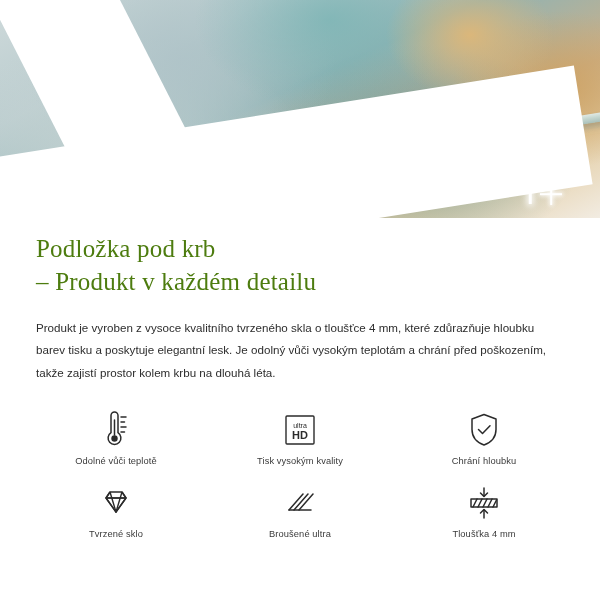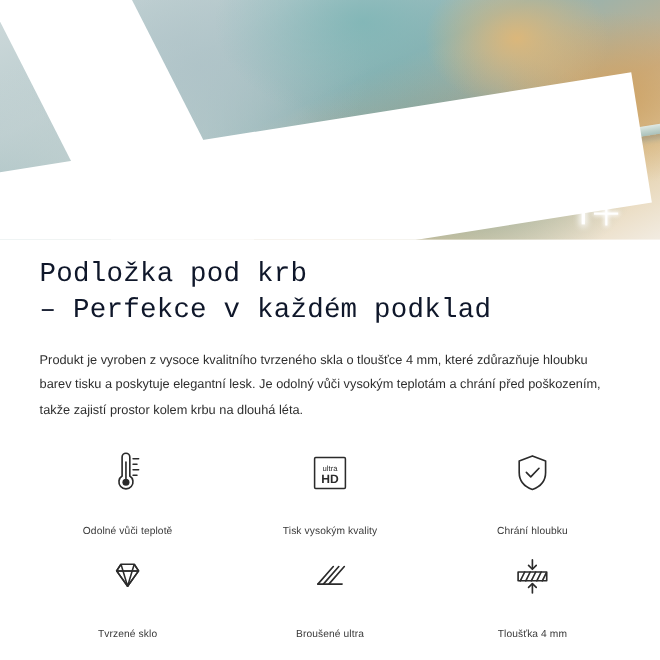--- a/index.html
+++ b/index.html
@@ -135,24 +135,24 @@
     width: 1.6px;
     height: 22px;
     box-shadow: 0 0 4px 1px rgba(255,255,255,0.9);
   }
 
   
   .content {
     padding: 14px 36px 0 36px;
   }
   .headline {
-    font-family: Liberation Mono, monospace;
+    font-family: Liberation Serif, serif;
     font-size: 25px;
     line-height: 1.33;
-    color: #0f172a;
+    color: #4d7c0f;
     font-weight: 400;
     margin: 0;
     letter-spacing: 0.2px;
   }
   .headline .line2 {
     display: block;
   }
   .body-copy {
     margin: 18px 0 5px 0;
     font-size: 11.6px;
@@ -176,21 +176,21 @@
     align-items: center;
     justify-content: flex-start;
   }
   .feature-icon {
     height: 46px;
     display: flex;
     align-items: center;
     justify-content: center;
   }
   .feature-label {
-    margin-top: 24px;
+    margin-top: 3px;
     font-size: 9.3px;
     color: #3a3a3a;
     text-align: center;
     letter-spacing: 0.1px;
   }
   svg { display: block; }
 </style>
 </head>
 <body>
 
@@ -202,21 +202,21 @@
     <div class="hero-edge-shadow"></div>
     <div class="hero-edge"></div>
     <div class="hero-mask-bottom"></div>
     <div class="sparkle"></div>
     <div class="sparkle-small"></div>
   </div>
 
   <div class="content">
     <h1 class="headline">
       <span>Podložka pod krb</span>
-      <span class="line2">– Perfekce v každém podklad</span>
+      <span class="line2">– Produkt v každém detailu</span>
     </h1>
     <p class="body-copy">Produkt je vyroben z vysoce kvalitního tvrzeného skla o tloušťce 4 mm, které zdůrazňuje hloubku barev tisku a poskytuje elegantní lesk. Je odolný vůči vysokým teplotám a chrání před poškozením, takže zajistí prostor kolem krbu na dlouhá léta.</p>
   </div>
 
   <div class="features">
 
     <div class="feature">
       <div class="feature-icon">
         <svg width="42" height="44" viewBox="0 0 42 44" fill="none" stroke="#2b2b2b" stroke-width="1.5" stroke-linecap="round">
           <path d="M16 7.5a3.5 3.5 0 0 1 7 0v17.2a6.4 6.4 0 1 1-7 0z"></path>

